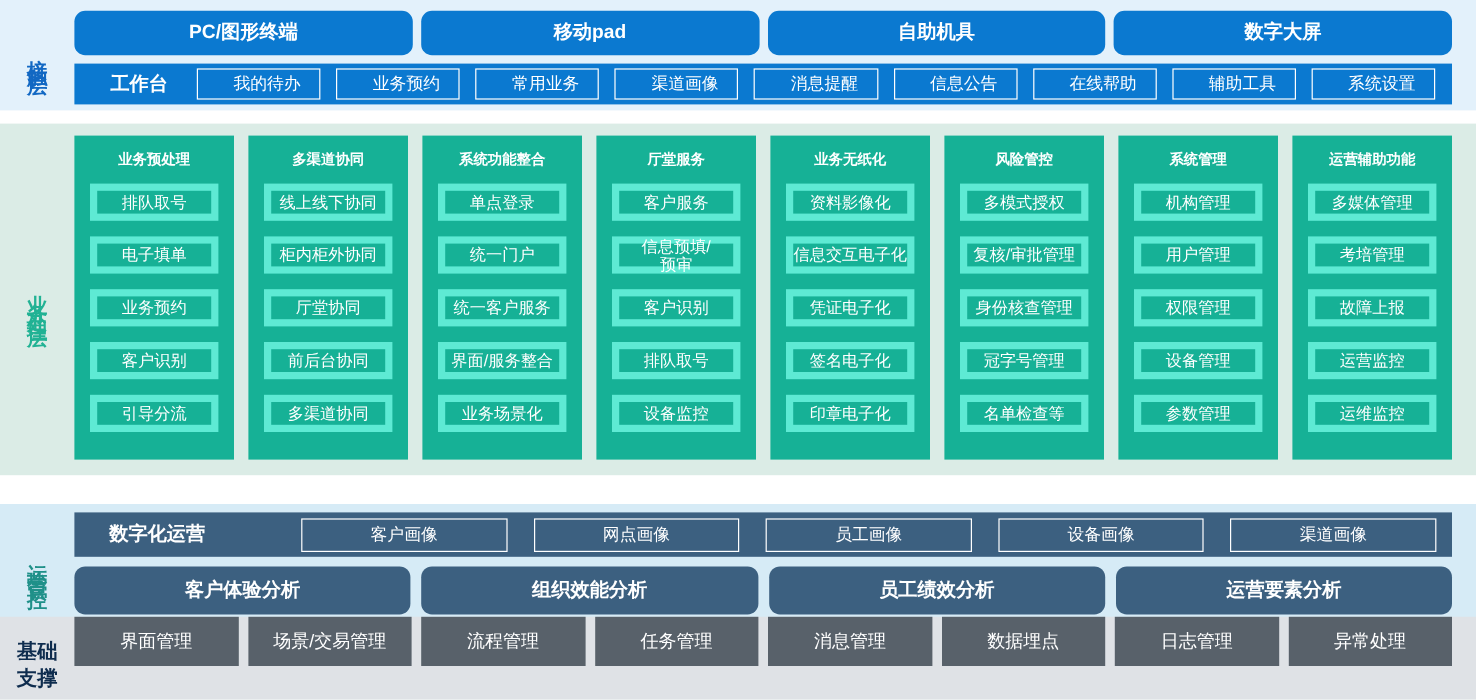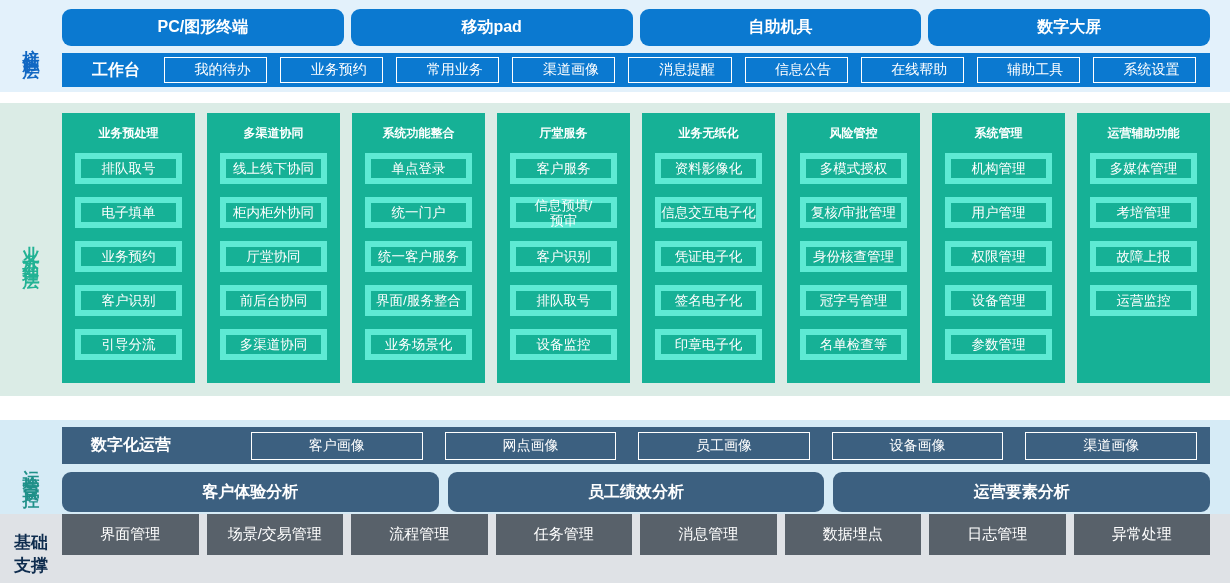--- a/index.html
+++ b/index.html
@@ -200,20 +200,21 @@
             <div class="col-item">参数管理</div>
           </div>
         </div>
         <div class="col">
           <div class="col-title">运营辅助功能</div>
           <div class="col-items">
             <div class="col-item">多媒体管理</div>
             <div class="col-item">考培管理</div>
             <div class="col-item">故障上报</div>
             <div class="col-item">运营监控</div>
+            <div class="col-item">运维监控</div>
           </div>
         </div>
       </div>
   </section>
 
   <section class="band band3">
     <div class="rail">
       <div class="v-label c-operations">运营管控</div>
     </div>
     <div class="content">
@@ -222,20 +223,21 @@
         <div class="ops-items" id="ops-items">
             <div class="ops-item">客户画像</div>
             <div class="ops-item">网点画像</div>
             <div class="ops-item">员工画像</div>
             <div class="ops-item">设备画像</div>
             <div class="ops-item">渠道画像</div>
           </div>
       </div>
       <div class="analysis-row" id="analysis-row">
           <div class="analysis-bar">客户体验分析</div>
+          <div class="analysis-bar">组织效能分析</div>
           <div class="analysis-bar">员工绩效分析</div>
           <div class="analysis-bar">运营要素分析</div>
         </div>
     </div>
   </section>
 
   <section class="band band4">
     <div class="rail">
       <div class="h-label">基础支撑</div>
     </div>

